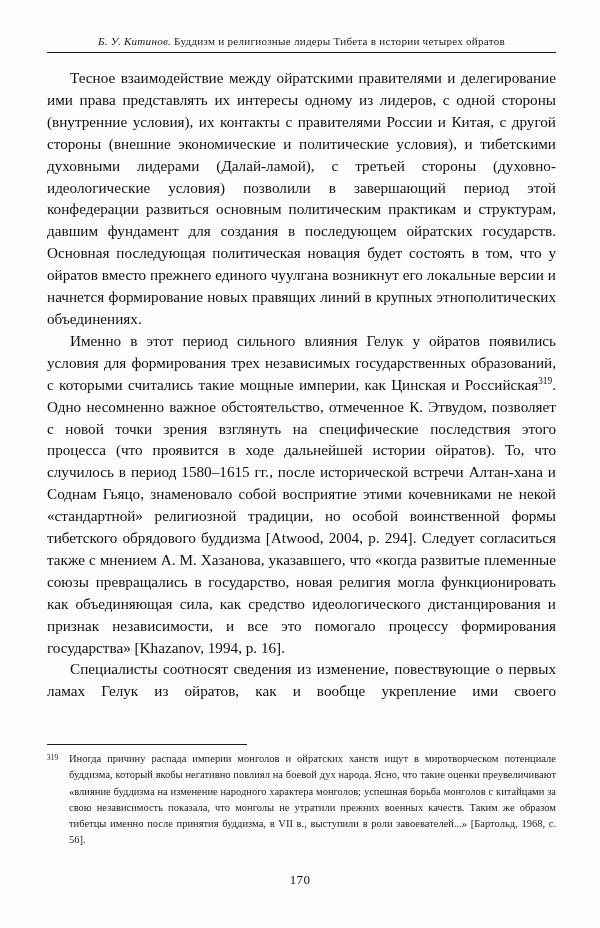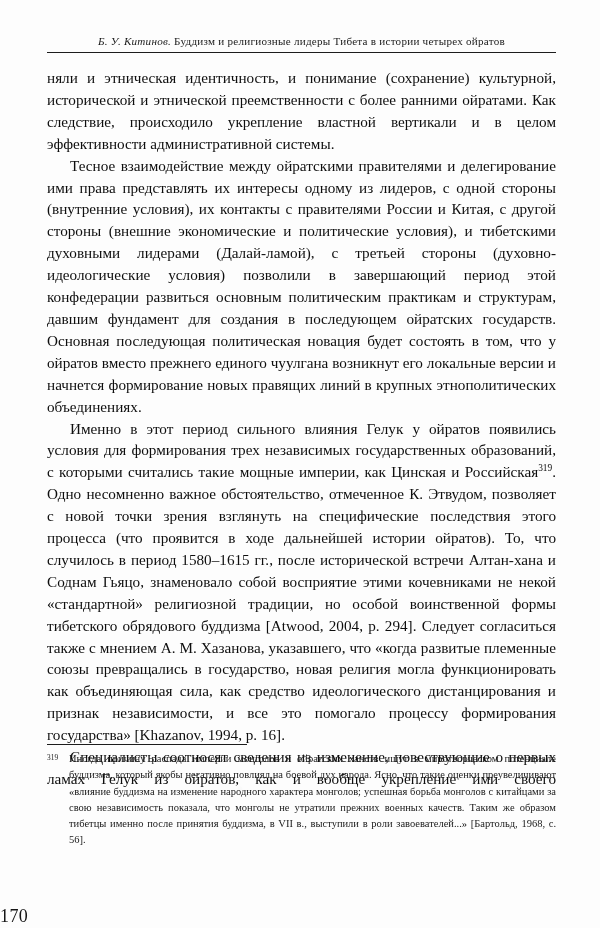--- a/index.html
+++ b/index.html
@@ -114,43 +114,42 @@
     text-align: justify;
     text-align-last: left;
   }
 
   
   .folio {
     position: absolute;
     left: 0;
     right: 0;
     top: 871px;
-    font-size: 18px;
+    text-align: center;
+    font-size: 13px;
     line-height: 18px;
     color: #151515;
     letter-spacing: 0.4px;
-    margin-top: 36px;
   }
 </style>
 </head>
 <body>
 
 <div class="page">
 
   <div class="content">
 
     <div class="runhead">
       <span class="author">Б. У. Китинов.</span>
       <span>Буддизм и религиозные лидеры Тибета в истории четырех ойратов</span>
     </div>
     <hr class="runhead-rule">
 
     <div class="body-block">
 
-      <p class="para noindent">няли и этническая идентичность, и понимание (сохранение) культурной, исторической и этнической преемственности с более ранними ойратами. Как следствие, происходило укрепление властной вертикали и в целом эффективности административной системы.</p>
 
       <p class="para">Тесное взаимодействие между ойратскими правителями и делегирование ими права представлять их интересы одному из лидеров, с одной стороны (внутренние условия), их контакты с правителями России и Китая, с другой стороны (внешние экономические и политические условия), и тибетскими духовными лидерами (Далай-ламой), с третьей стороны (духовно-идеологические условия) позволили в завершающий период этой конфедерации развиться основным политическим практикам и структурам, давшим фундамент для создания в последующем ойратских государств. Основная последующая политическая новация будет состоять в том, что у ойратов вместо прежнего единого чуулгана возникнут его локальные версии и начнется формирование новых правящих линий в крупных этнополитических объединениях.</p>
 
       <p class="para"><span>Именно в этот период сильного влияния Гелук у ойратов появились условия для формирования трех независимых государственных образований, с которыми считались такие мощные империи, как Цинская и Российская</span><sup>319</sup><span>. Одно несомненно важное обстоятельство, отмеченное К. Этвудом, позволяет с новой точки зрения взглянуть на специфические последствия этого процесса (что проявится в ходе дальнейшей истории ойратов). То, что случилось в период 1580–1615 гг., после исторической встречи Алтан-хана и Соднам Гьяцо, знаменовало собой восприятие этими кочевниками не некой «стандартной» религиозной традиции, но особой воинственной формы тибетского обрядового буддизма [Atwood, 2004, p. 294]. Следует согласиться также с мнением А. М. Хазанова, указавшего, что «когда развитые племенные союзы превращались в государство, новая религия могла функционировать как объединяющая сила, как средство идеологического дистанцирования и признак независимости, и все это помогало процессу формирования государства» [Khazanov, 1994, p. 16].</span></p>
 
       <p class="para last-full">Специалисты соотносят сведения из изменение, повествующие о первых ламах Гелук из ойратов, как и вообще укрепление ими своего</p>
 
     </div>
   </div>
 

